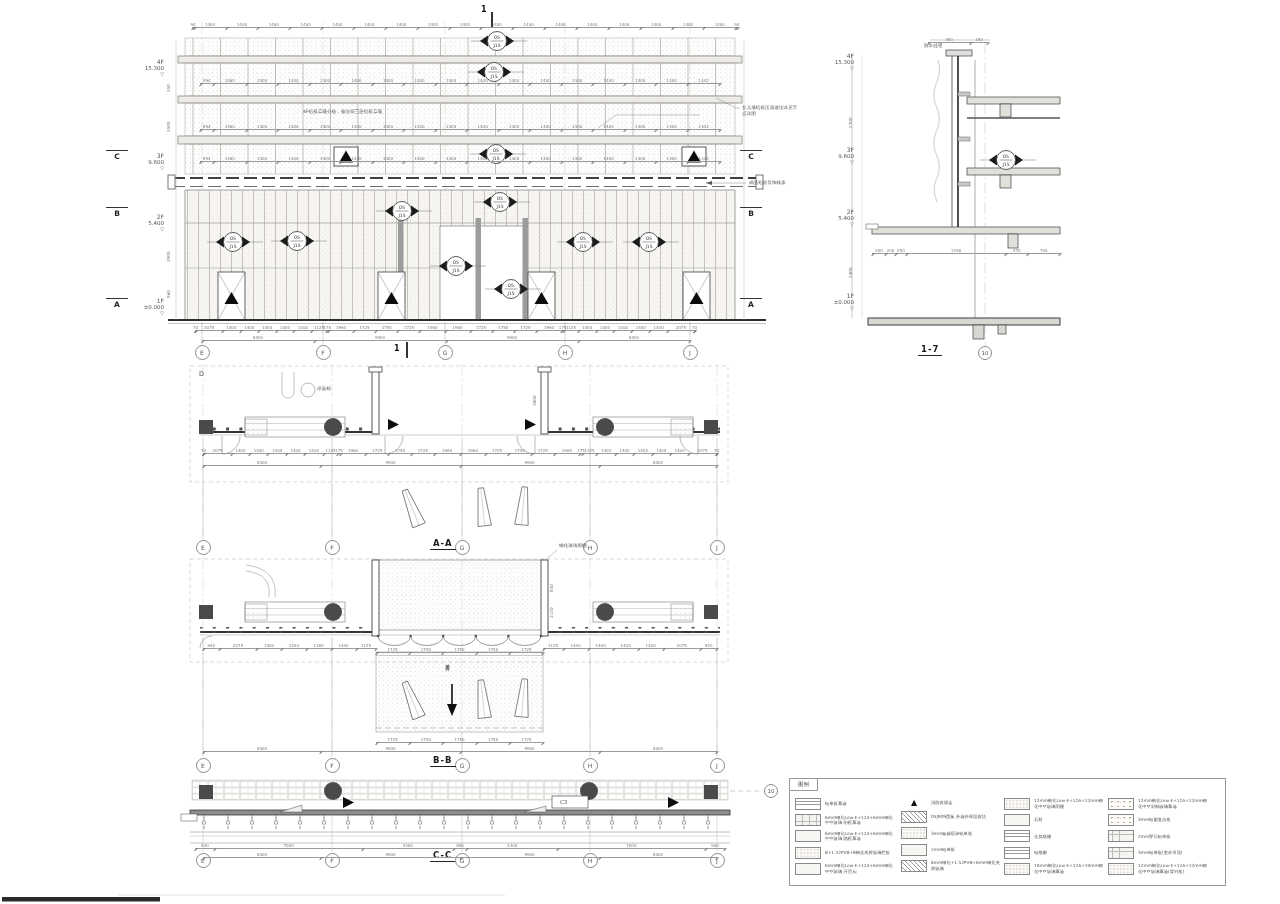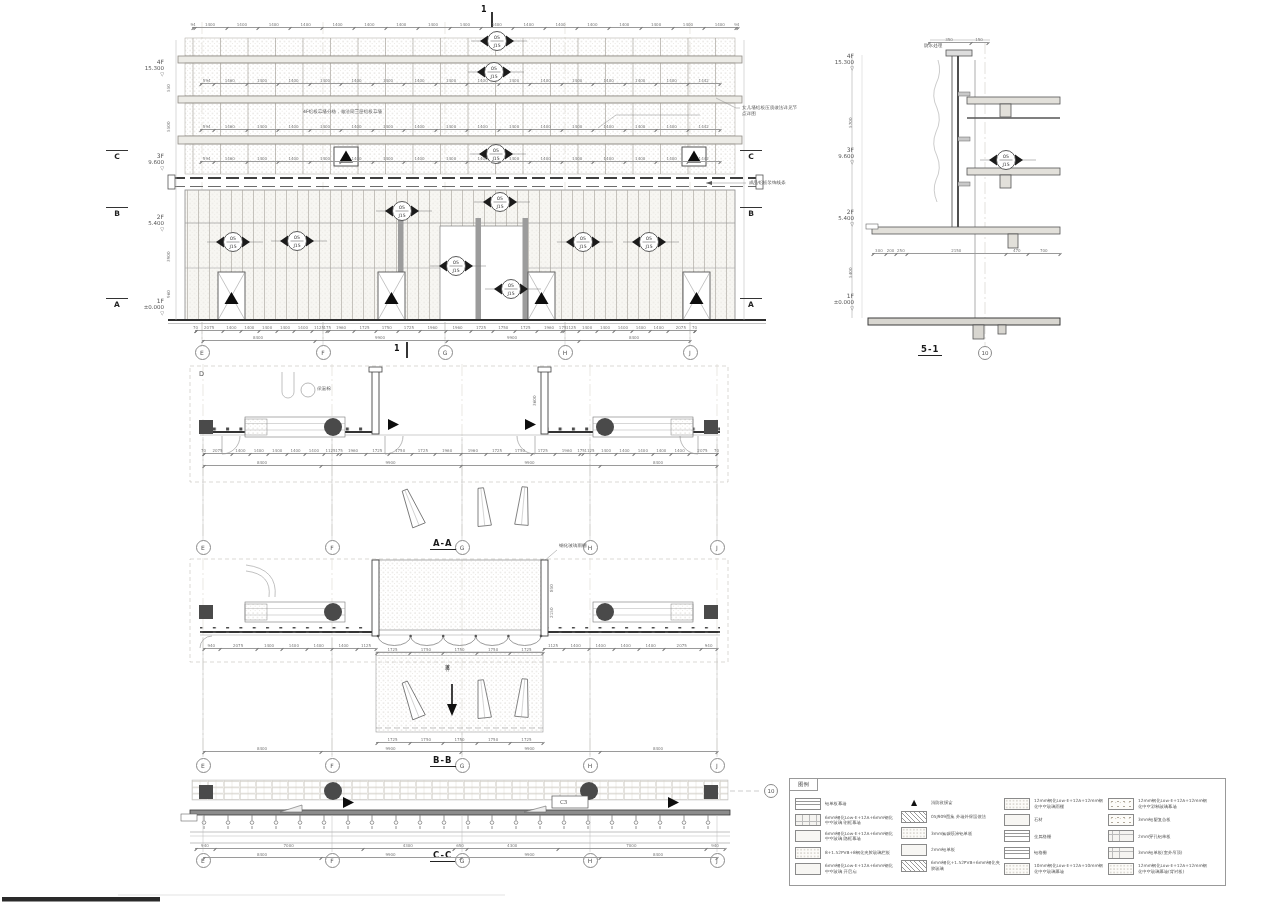--- a/index.html
+++ b/index.html
@@ -459,21 +459,21 @@
 <div class="gbub" style="left:454.5px;top:853px">G</div>
 <div class="gbub" style="left:582.5px;top:853px">H</div>
 <div class="gbub" style="left:709.5px;top:853px">J</div>
 
 <div class="gbub sm" style="left:978px;top:346px">10</div>
 <div class="gbub sm" style="left:764px;top:784px">10</div>
 
 <div class="vtitle" style="left:430px;top:538px">A-A</div>
 <div class="vtitle" style="left:430px;top:755px">B-B</div>
 <div class="vtitle" style="left:430px;top:850px">C-C</div>
-<div class="vtitle" style="left:918px;top:344px">5-1</div>
+<div class="vtitle" style="left:918px;top:344px">1-7</div>
 
 <div class="note" style="left:303px;top:109px">4F铝板幕墙分格，做法同三层铝板幕墙</div>
 <div class="note" style="left:742px;top:105px;white-space:normal;width:58px;line-height:1.3">女儿墙铝板压顶做法详见节点详图</div>
 <div class="note" style="left:749px;top:180px">成品铝板装饰线条</div>
 <div class="note" style="left:924px;top:43px">防水处理</div>
 <div class="note" style="left:559px;top:543px">钢化玻璃雨棚</div>
 <div class="note" style="left:317px;top:386px">保温棉</div>
 <div class="note vert" style="left:445px;top:660px">坡道下行</div>
 <div class="note" style="left:560px;top:799px;font-size:5.5px">C3</div>
 <div class="note" style="left:199px;top:370px;font-size:6.5px">D</div>

